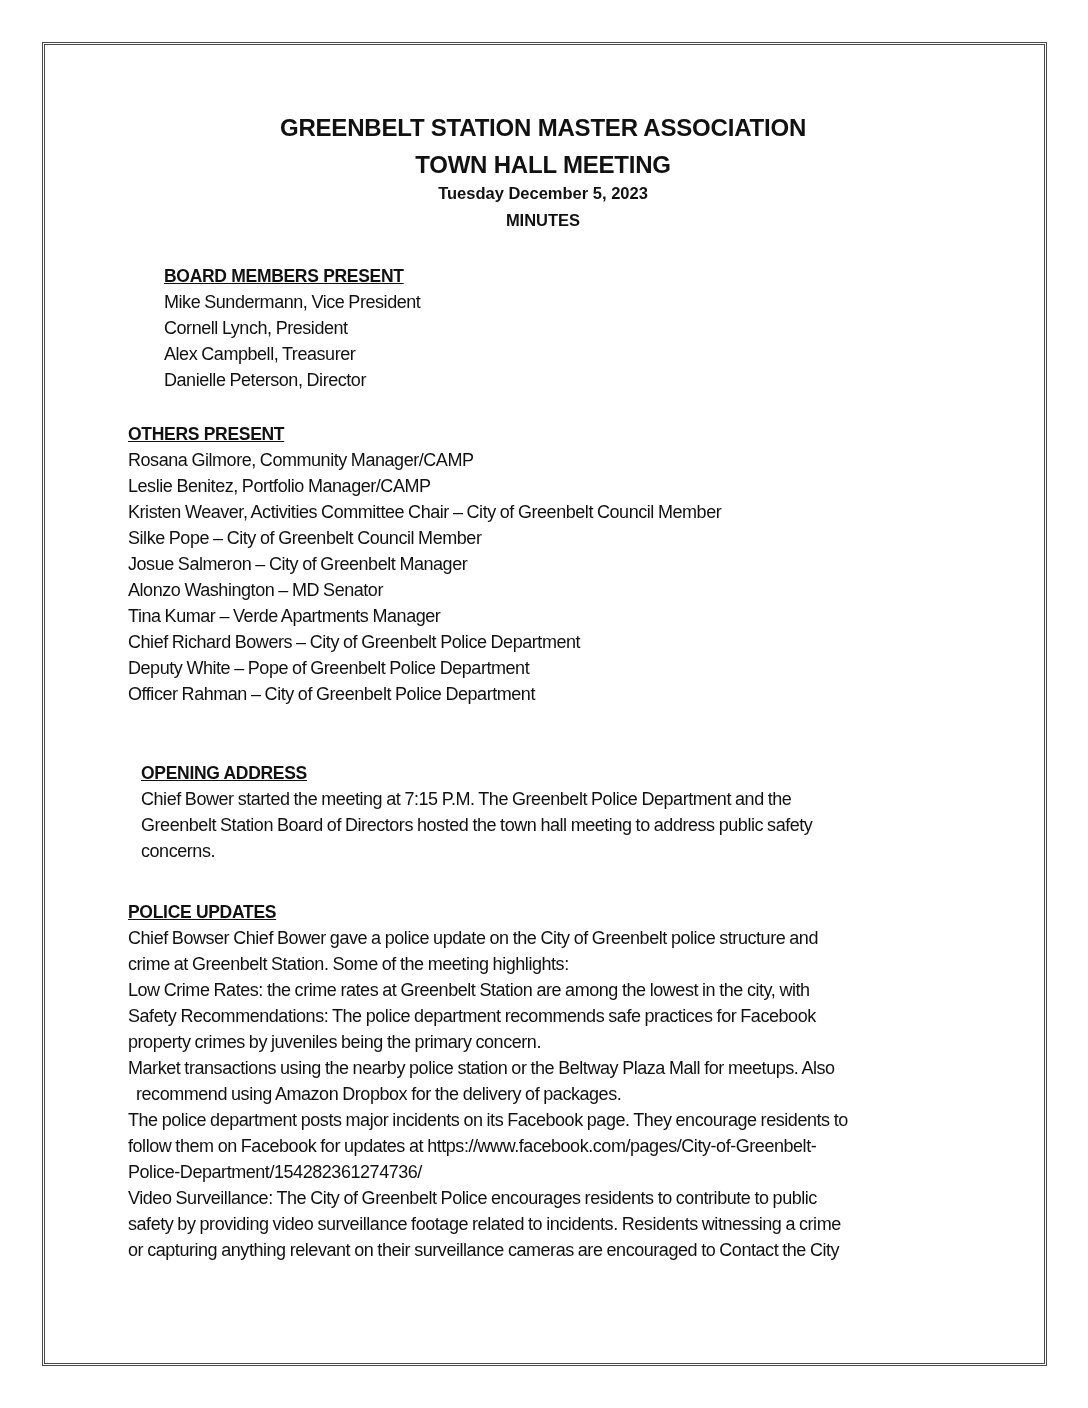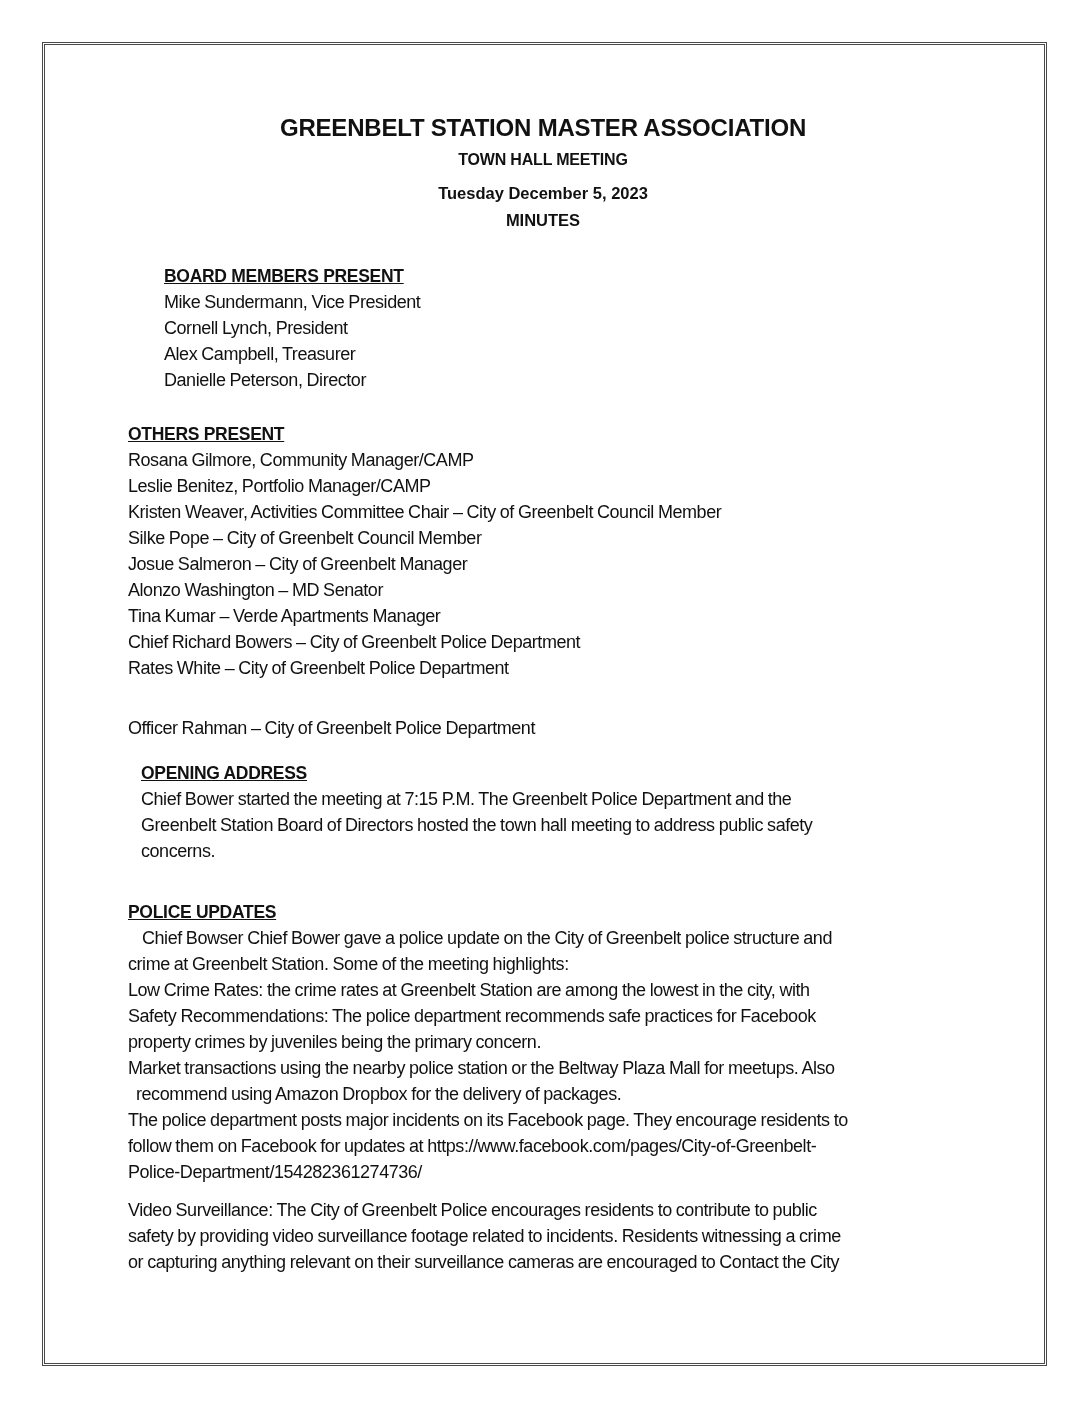--- a/index.html
+++ b/index.html
@@ -17,21 +17,21 @@
       font-family: "Liberation Sans", sans-serif;
       color: #111;
     }
     .title-block {
       position: absolute;
       left: 0; width: 830px;
       text-align: center;
       font-weight: bold;
     }
     .t1 { top: 114px; font-size: 24px; letter-spacing: -0.2px; }
-    .t2 { top: 151px; font-size: 16px; letter-spacing: -0.2px; }
+    .t2 { top: 151px; font-size: 24px; letter-spacing: -0.2px; }
     .t3 { top: 184px; font-size: 16.5px; }
     .t4 { top: 211px; font-size: 16.5px; }
     .section {
       position: absolute;
       left: 0;
       width: 840px;
       font-size: 18px;
       line-height: 26px;
       white-space: nowrap;
     }
@@ -63,45 +63,45 @@
   <div class="section" style="top:421px;">
     <span class="line"><span class="heading">OTHERS PRESENT</span></span>
     <span class="line cond" style="display: block;">Rosana Gilmore, Community Manager/CAMP</span>
     <span class="line cond" style="display: block;">Leslie Benitez, Portfolio Manager/CAMP</span>
     <span class="line cond" style="display: block;">Kristen Weaver, Activities Committee Chair – City of Greenbelt Council Member</span>
     <span class="line cond" style="display: block;">Silke Pope – City of Greenbelt Council Member</span>
     <span class="line cond" style="display: block;">Josue Salmeron – City of Greenbelt Manager</span>
     <span class="line cond" style="display: block;">Alonzo Washington – MD Senator</span>
     <span class="line cond" style="display: block;">Tina Kumar – Verde Apartments Manager</span>
     <span class="line cond" style="display: block;">Chief Richard Bowers – City of Greenbelt Police Department</span>
-    <span class="line cond" style="display: block;">Rates White – City of Greenbelt Police Department</span>
-    <span class="line cond" style="display: block; margin-top: 34px;">Officer Rahman – City of Greenbelt Police Department</span>
+    <span class="line cond" style="display: block;">Deputy White – Pope of Greenbelt Police Department</span>
+    <span class="line cond" style="display: block;">Officer Rahman – City of Greenbelt Police Department</span>
   </div>
 
   <div class="section" style="top:760px;margin-left:13px;">
     <span class="line"><span class="heading">OPENING ADDRESS</span></span>
     <span class="line cond" style="display: block;">Chief Bower started the meeting at 7:15 P.M. The Greenbelt Police Department and the</span>
     <span class="line cond" style="display: block;">Greenbelt Station Board of Directors hosted the town hall meeting to address public safety</span>
     <span class="line cond" style="display: block;">concerns.</span>
   </div>
 
   <div class="section" style="top:899px;">
     <span class="line"><span class="heading">POLICE UPDATES</span></span>
-    <span class="line cond" style="display: block; margin-left: 14px;">Chief Bowser Chief Bower gave a police update on the City of Greenbelt police structure and</span>
+    <span class="line cond" style="display: block;">Chief Bowser Chief Bower gave a police update on the City of Greenbelt police structure and</span>
     <span class="line cond" style="display: block;">crime at Greenbelt Station. Some of the meeting highlights:</span>
 
     <span class="line cond" style="display: block;"><span class="sub">Low Crime Rates:</span><span> the crime rates at Greenbelt Station are among the lowest in the city, with</span></span>
     <span class="line cond" style="display: block;"><span class="sub">Safety Recommendations:</span><span> The police department recommends safe practices for Facebook</span></span>
 
     <span class="line cond" style="display: block;">property crimes by juveniles being the primary concern.</span>
     <span class="line cond" style="display: block;">Market transactions using the nearby police station or the Beltway Plaza Mall for meetups. Also</span>
     <span class="line cond" style="display: block; margin-left: 8px;">recommend using Amazon Dropbox for the delivery of packages.</span>
 
     <span class="line cond" style="display: block;">The police department posts major incidents on its Facebook page. They encourage residents to</span>
     <span class="line cond" style="display: block;">follow them on Facebook for updates at https://www.facebook.com/pages/City-of-Greenbelt-</span>
     <span class="line cond" style="display: block;">Police-Department/154282361274736/</span>
 
-    <span class="line cond" style="display: block; margin-top: 12px;"><span class="sub">Video Surveillance:</span><span> The City of Greenbelt Police encourages residents to contribute to public</span></span>
+    <span class="line cond" style="display: block;"><span class="sub">Video Surveillance:</span><span> The City of Greenbelt Police encourages residents to contribute to public</span></span>
     <span class="line cond" style="display: block;">safety by providing video surveillance footage related to incidents. Residents witnessing a crime</span>
     <span class="line cond" style="display: block;">or capturing anything relevant on their surveillance cameras are encouraged to Contact the City</span>
   </div>
 
 </div>
 
 </body></html>

